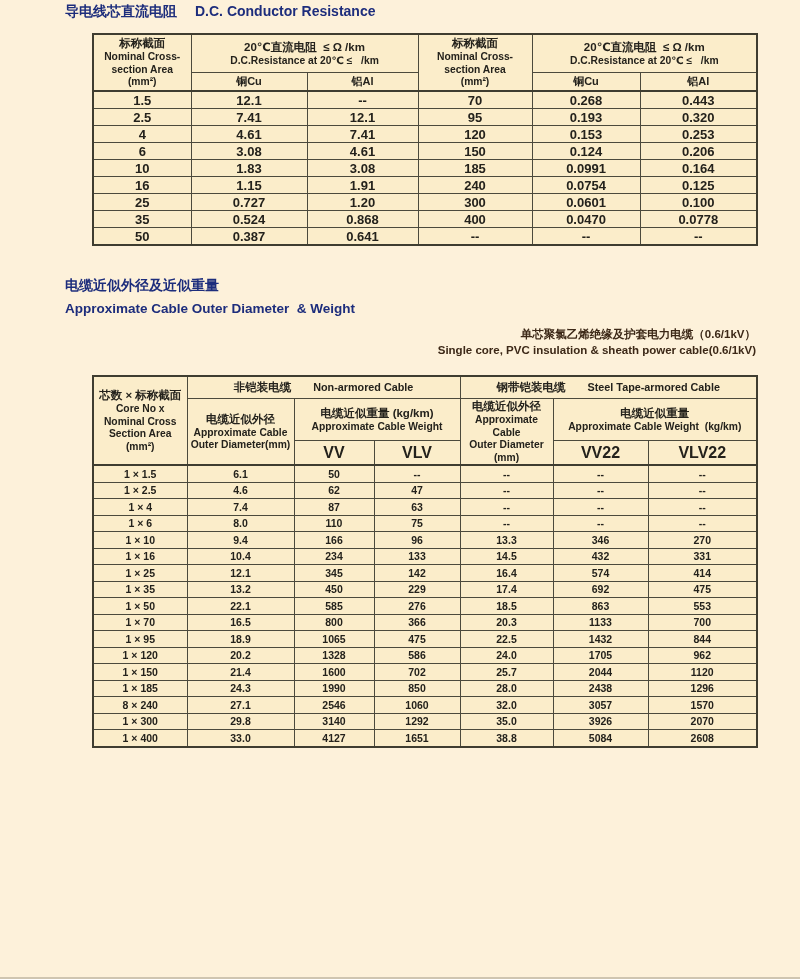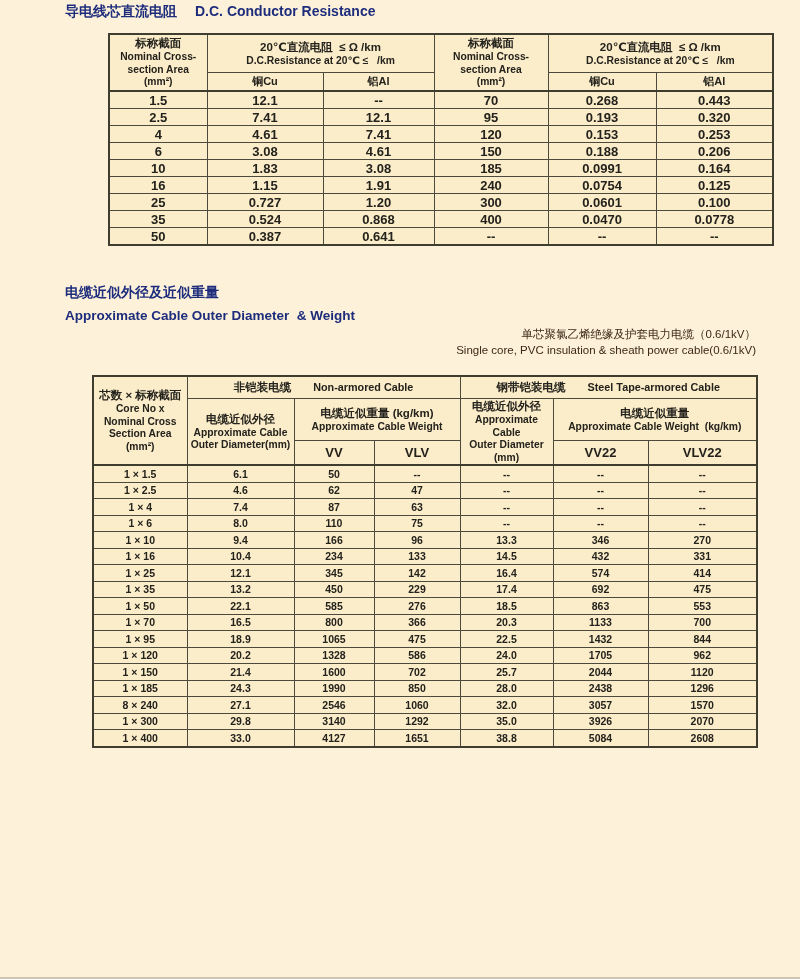--- a/index.html
+++ b/index.html
@@ -8,50 +8,50 @@
     background:var(--page_bg,#fdf1da);
     font-family:"Liberation Sans","DejaVu Sans",sans-serif;
     color:var(--text,#24221c);
   }
   .page{position:absolute;inset:0;padding-left:35px;}
   .bottom-edge{position:absolute;left:0;right:0;bottom:0;height:2px;background:#cfc5b0;}
 
   
   .sec1-title{position:absolute;left:65px;top:3px;font-weight:bold;font-size:14px;color:var(--title_blue,#1d2d7c);white-space:nowrap;}
   .sec1-title .t-en{margin-left:18px;}
-  .sec2-title{position:absolute;left:65px;top:277px;font-weight:bold;color:var(--title_blue,#1d2d7c);margin-top:7px;}
+  .sec2-title{position:absolute;left:65px;top:277px;font-weight:bold;color:var(--title_blue,#1d2d7c);}
   .sec2-title .t-zh2{font-size:14px;}
   .sec2-title .t-en2{font-size:13.5px;margin-top:6px;}
-  .sec2-sub{position:absolute;right:44px;top:327px;text-align:right;font-weight:normal;font-size:11.5px;color:var(--subtitle_brown,#3c2817);margin-left:25px;}
+  .sec2-sub{position:absolute;right:44px;top:327px;text-align:right;font-weight:bold;font-size:11.5px;color:var(--subtitle_brown,#3c2817);margin-left:25px;}
   .sec2-sub .s-en{margin-top:2px;}
 
   
   .tbl{
     position:absolute;border-collapse:collapse;table-layout:fixed;
     background:var(--table_bg,#fbedca);
     border:2px solid var(--border_heavy,#3f3d30);
   }
   .tbl th,.tbl td{
     border:1px solid var(--border_thin,#4c4a3c);
     text-align:center;vertical-align:middle;padding:0;
     font-weight:bold;color:var(--text,#24221c);
   }
   .tbl thead{border-bottom:2px solid var(--border_heavy,#3f3d30);}
   .hdr-zh{font-size:11.5px;line-height:15px;}
   .hdr-en{font-size:10.3px;line-height:12.5px;}
 
-  .t1{left:108px;top:33px;width:664px;}
+  .t1{left:92px;top:33px;width:664px;}
   .t1 tr.h1 th{height:37px;}
   .t1 tr.h2 th{height:17px;font-size:11px;margin-top:28px;}
   .t1 td{height:16px;font-size:13px;}
 
   .t2{left:92px;top:375px;width:664px;}
   .t2 tr.g th{height:21px;}
   .t2 tr.m th{height:38px;}
-  .t2 tr.s th{height:21px;font-size:13px;text-align:center;}
+  .t2 tr.s th{height:21px;font-size:16px;text-align:center;}
   .t2 td{height:15.5px;font-size:10.5px;}
   .grp .en1{margin-left:22px;}
   .grp{font-size:11.5px;white-space:nowrap;}
   .grp .en1{font-size:10.8px;}
 </style>
 </head>
 <body>
 
 <div class="page">
 
@@ -121,21 +121,21 @@
           <td>7.41</td>
           <td>120</td>
           <td>0.153</td>
           <td>0.253</td>
         </tr>
         <tr>
           <td>6</td>
           <td>3.08</td>
           <td>4.61</td>
           <td>150</td>
-          <td>0.188</td>
+          <td>0.124</td>
           <td>0.206</td>
         </tr>
         <tr>
           <td>10</td>
           <td>1.83</td>
           <td>3.08</td>
           <td>185</td>
           <td>0.0991</td>
           <td>0.164</td>
         </tr>

